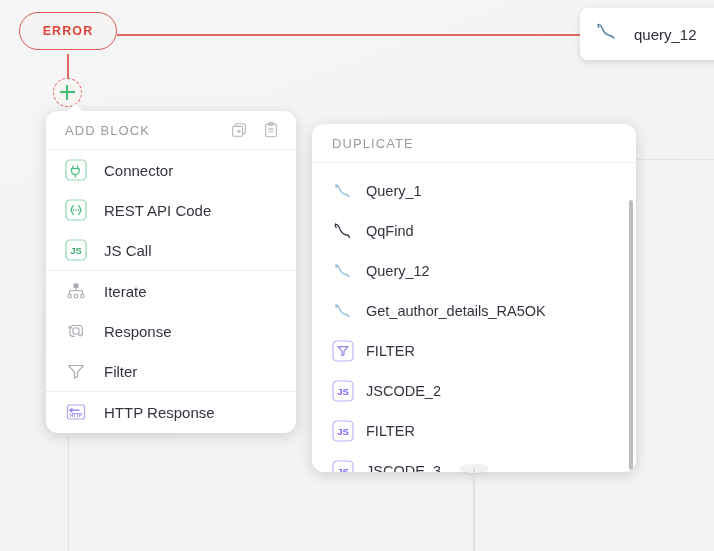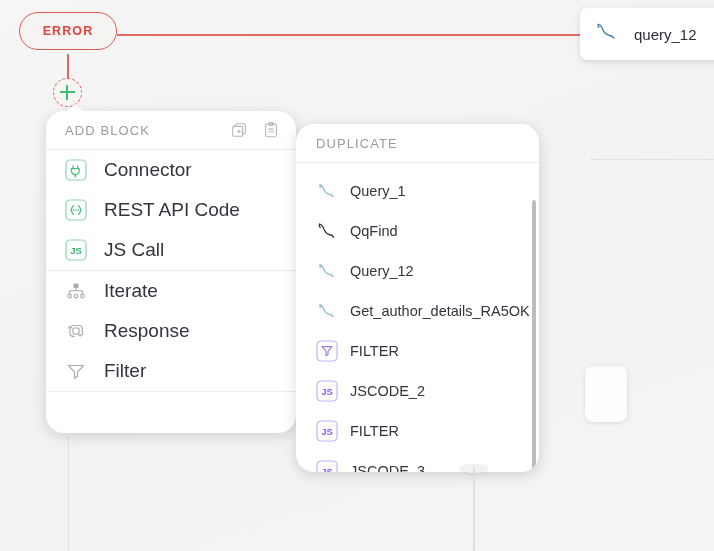--- a/index.html
+++ b/index.html
@@ -95,21 +95,21 @@
   }
   #query-node .q-label {
     font-size: 15px;
     color: #2c2f38;
   }
 
   
   .panel {
     position: absolute;
     background: #ffffff;
-    border-radius: 18px;
+    border-radius: 12px;
     box-shadow: 0 3px 14px rgba(0,0,0,0.15);
   }
   .panel-header {
     font-size: 13px;
     letter-spacing: 1.1px;
     color: #9a9ba3;
     display: flex;
     align-items: center;
   }
   .divider { height: 1px; background: #ececec; }
@@ -138,34 +138,34 @@
   }
 
   .blk-item {
     height: 40px;
     display: flex; align-items: center;
     padding-left: 19px;
     gap: 17px;
     cursor: pointer;
   }
   .blk-item .lbl {
-    font-size: 19px;
+    font-size: 15px;
     color: #32353f;
   }
   .blk-icon {
     width: 22px; height: 22px;
     display: flex; align-items: center; justify-content: center;
     flex: 0 0 22px;
   }
   .blk-icon svg { display: block; }
 
   
   #duplicate-panel {
-    left: 296px; top: 124px;
-    width: 243px; height: 348px;
+    left: 312px; top: 124px;
+    width: 324px; height: 348px;
     overflow: hidden;
   }
   #duplicate-panel .panel-header {
     height: 38px;
     padding-left: 20px;
   }
   #dup-list {
     position: relative;
     height: 309px;
     overflow: hidden;
@@ -336,20 +336,33 @@
         <svg width="22" height="22" viewBox="0 0 22 22" fill="none" stroke="#a9abb3" stroke-width="1.2" stroke-linejoin="round" stroke-linecap="round">
           <path d="M3.5 5.5h15l-6 6.6v4.4l-3 1.6v-6z"></path>
         </svg>
       </span>
       <span class="lbl">Filter</span>
     </div>
   </div>
 
   <div class="divider"></div>
 
+  <div>
+    <div class="blk-item">
+      <span class="blk-icon">
+        <svg width="22" height="22" viewBox="0 0 22 22" fill="none">
+          <rect x="2.5" y="4" width="17" height="14" rx="2" stroke="#b3a5f0" stroke-width="1.2"></rect>
+          <path d="M5 9.2h9" stroke="#8b78e6" stroke-width="1.2" stroke-linecap="round"></path>
+          <path d="M7 7.6l-1.9 1.6 1.9 1.6" stroke="#8b78e6" stroke-width="1.2" stroke-linecap="round" stroke-linejoin="round"></path>
+          <text x="11" y="16" text-anchor="middle" font-family="Liberation Sans, sans-serif" font-size="4.6" font-weight="700" fill="#8b78e6">HTTP</text>
+        </svg>
+      </span>
+      <span class="lbl">HTTP Response</span>
+    </div>
+  </div>
 </div>
 
 <div class="panel" id="duplicate-panel">
   <div class="panel-header">
     <span>DUPLICATE</span>
   </div>
   <div class="divider"></div>
 
   <div id="dup-list">
 

